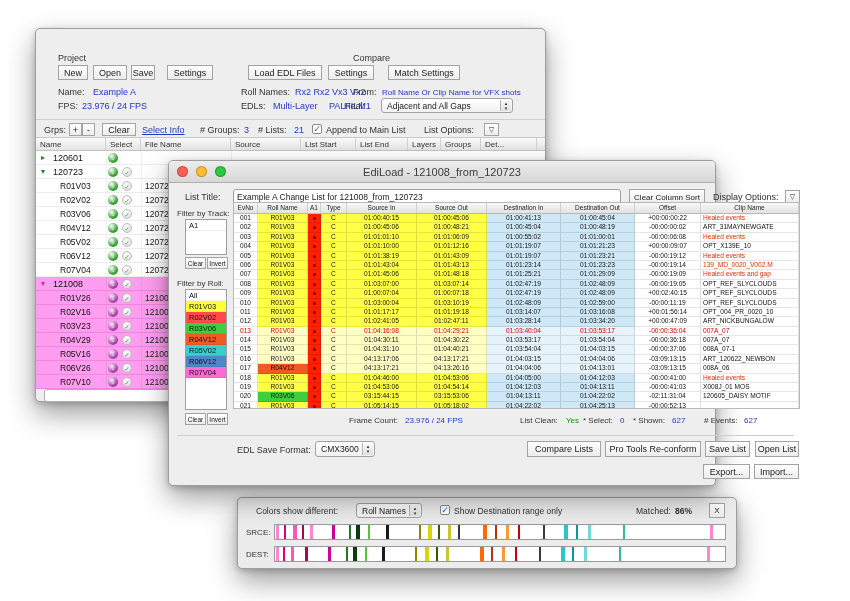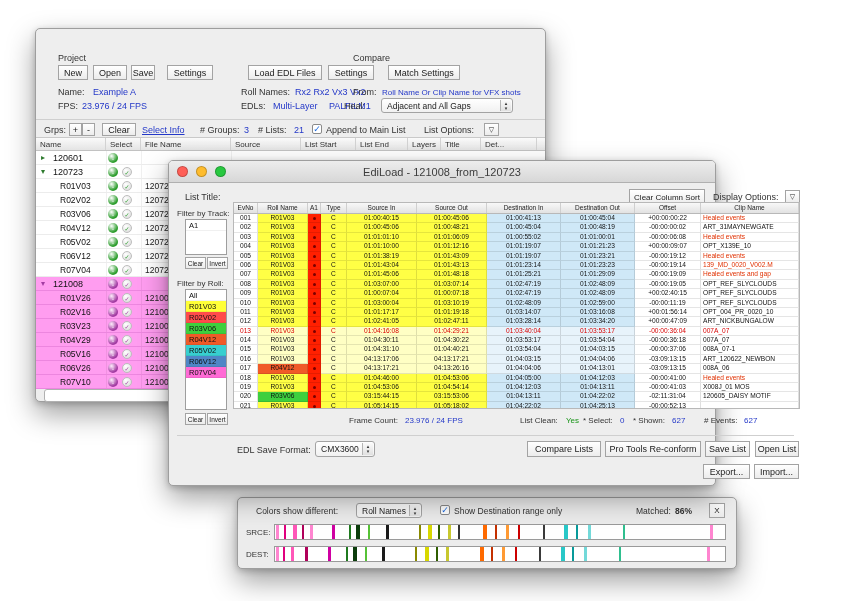--- a/index.html
+++ b/index.html
@@ -132,21 +132,21 @@
     <div class="btn" style="left:448px; top:72px; width:15px; height:13px; font-size:7px">▽</div>
 
     <div class="cmp-head" id="cmp-head" style="left:0; right:0; top:86px">
         <div class="cmp-hcell" style="width: 70px;">Name</div>
         <div class="cmp-hcell" style="width: 35px;">Select</div>
         <div class="cmp-hcell" style="width: 90px;">File Name</div>
         <div class="cmp-hcell" style="width: 70px;">Source</div>
         <div class="cmp-hcell" style="width: 55px;">List Start</div>
         <div class="cmp-hcell" style="width: 52px;">List End</div>
         <div class="cmp-hcell" style="width: 33px;">Layers</div>
-        <div class="cmp-hcell" style="width: 40px;">Title</div>
+        <div class="cmp-hcell" style="width: 40px;">Groups</div>
         <div class="cmp-hcell" style="width: 56px;">Det...</div>
       </div>
     <span class="lbl xs" style="left:462px; top:101px; color:#222">7 Lists</span>
     <div class="cmp-rows" id="cmp-rows" style="left:0; right:0; top:100px">
         <div class="cmp-row">
           <div class="colsep" style="left: 70px;"></div>
           <div class="colsep" style="left: 105px;"></div>
           <div class="colsep" style="left: 195px;"></div>
           <span class="disc" style="left: 5px; color: rgb(45, 122, 45);">▸</span>
           <span class="gname" style="left: 17px;">120601</span>
@@ -377,20 +377,21 @@
   <div class="titlebar">
     <div class="lights">
       <span class="light l-red"></span>
       <span class="light l-yel"></span>
       <span class="light l-grn"></span>
     </div>
     <span class="ttl">EdiLoad - 121008_from_120723</span>
   </div>
   <div class="content">
     <span class="lbl" style="left:16px; top:9px">List Title:</span>
+    <input class="abs" style="left: 64px; top: 6px; width: 388px; height: 16px; border: 1px solid rgb(158, 158, 158); border-radius: 3px; background: rgb(255, 255, 255); font-family: &quot;Liberation Sans&quot;, sans-serif; font-size: 8.5px; color: rgb(34, 34, 34); padding: 0px 3px;" value="Example A Change List for 121008_from_120723">
     <div class="btn" style="left:460px; top:6px; width:76px; height:16px; font-size:8px">Clear Column Sort</div>
     <span class="lbl" style="left:544px; top:9px">Display Options:</span>
     <div class="btn" style="left:616px; top:7px; width:15px; height:14px; font-size:7px">▽</div>
 
     <span class="lbl sm" style="left:8px; top:26px">Filter by Track:</span>
     <div class="listbox" id="track-list" style="left:16px; top:36px; width:42px; height:36px">
         <div class="lb-item">A1</div>
       </div>
     <div class="btn" style="left:16px; top:74px; width:21px; height:12px; font-size:6.5px">Clear</div>
     <div class="btn" style="left:38px; top:74px; width:21px; height:12px; font-size:6.5px">Invert</div>

